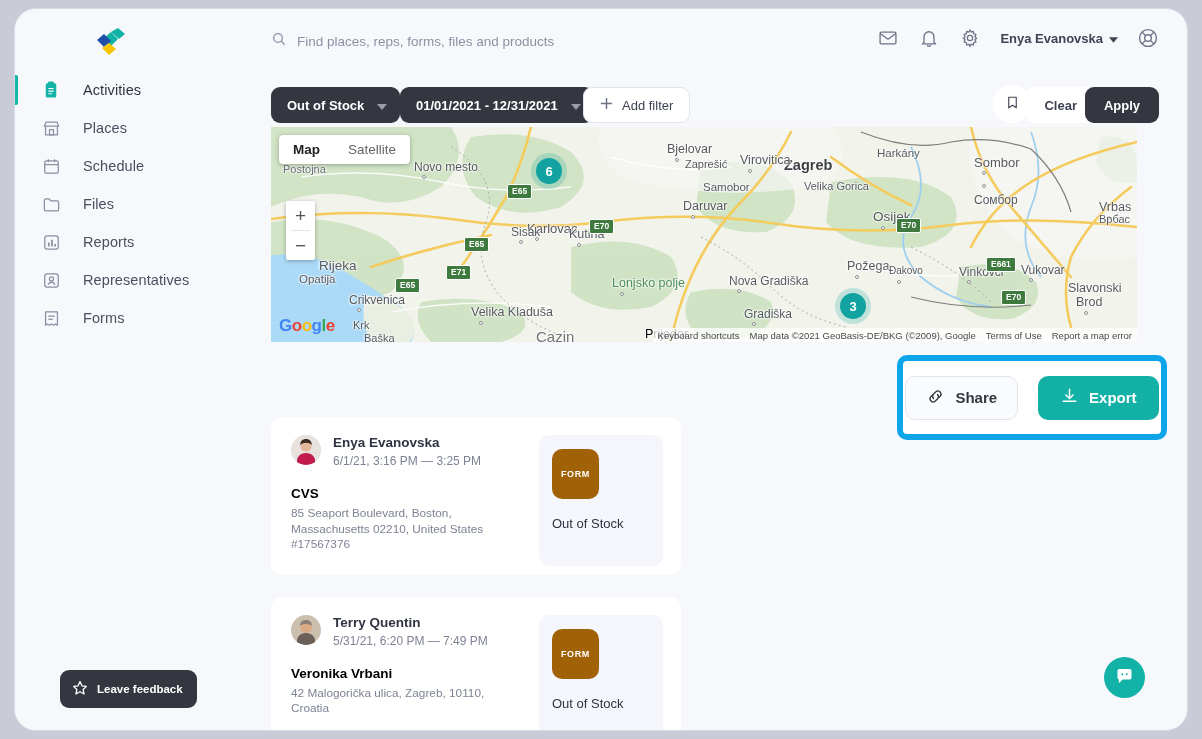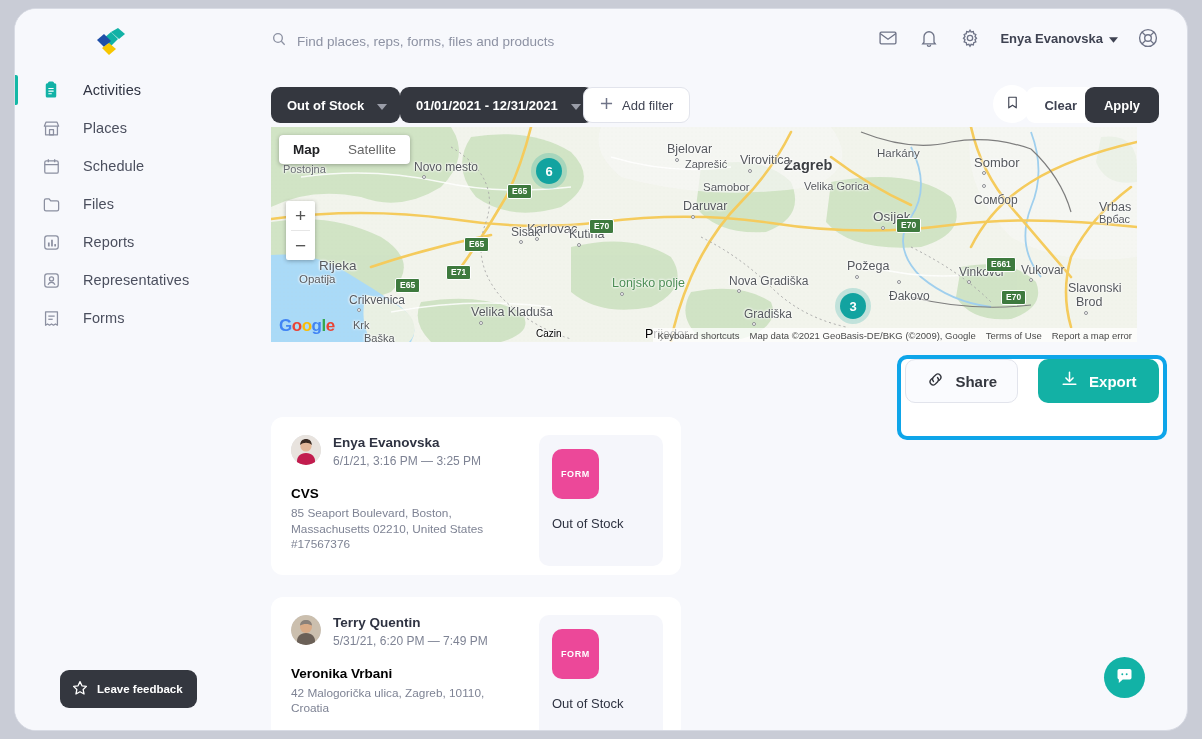--- a/index.html
+++ b/index.html
@@ -187,23 +187,23 @@
     position: absolute; left: 256px; top: 349px;
     width: 866px; height: 46px;
     background: #fff; border-radius: 10px;
     display: flex; align-items: center;
   }
   #share-text { margin-left: 10px; font-size: 13.5px; color: #535768; }
 
   #highlight-box {
     position: absolute; left: 882px; top: 346px;
     width: 270px; height: 85px;
-    border: 4px solid #0ea5e9; border-radius: 10px;
+    border: 6px solid #0ea5e9; border-radius: 10px;
     background: #fff;
-    display: flex; align-items: flex-start; justify-content: center; gap: 20px;
+    display: flex; align-items: center; justify-content: center; gap: 20px;
     z-index: 20;
   }
   #share-btn {
     display: flex; align-items: center; gap: 10px;
     height: 44px; padding: 0 20px;
     background: #fafbfe; border: 1px solid #e2e4ec; border-radius: 10px;
     font-size: 15px; font-weight: bold; color: #34373f; cursor: pointer;
     font-family: "Liberation Sans", sans-serif;
   }
   #export-btn {
@@ -238,21 +238,21 @@
   .act-place { font-size: 13.5px; font-weight: bold; color: #000000; margin-top: 18px; }
   .act-addr { font-size: 11.8px; color: #7e8394; margin-top: 5px; line-height: 15.5px; }
   .act-panel {
     position: absolute; left: 268px; top: 18px;
     width: 124px; height: 131px;
     background: #f5f6fb; border-radius: 10px;
     padding: 14px 13px;
   }
   .badge {
     display: inline-block;
-    background: #ec4899; color: #fff;
+    background: #a16207; color: #fff;
     font-size: 9px; font-weight: bold; letter-spacing: .6px;
     padding: 20px 9px; border-radius: 10px;
   }
   .panel-val { font-size: 13px; color: #2f3342; margin-top: 17px; }
 
   #chat-bubble {
     position: absolute; right: 42px; bottom: 32px;
     width: 41px; height: 41px; border-radius: 50%;
     background: #12b2a6;
     display: flex; align-items: center; justify-content: center;
@@ -557,21 +557,21 @@
         <div style="position: absolute; white-space: nowrap; left: 602px; top: 82px; font-size: 13.5px; color: rgb(86, 89, 94); font-weight: normal; text-shadow: rgb(255, 255, 255) 0px 0px 3px, rgb(255, 255, 255) 0px 0px 3px, rgb(255, 255, 255) 0px 0px 2px; pointer-events: none;">Osijek</div>
         <div style="position: absolute; left: 610px; top: 98.5px; width: 4px; height: 4px; border-radius: 50%; border: 1px solid rgb(141, 143, 147); background: rgb(255, 255, 255);"></div>
         <div style="position: absolute; white-space: nowrap; left: 828px; top: 73px; font-size: 12.5px; color: rgb(86, 89, 94); font-weight: normal; text-shadow: rgb(255, 255, 255) 0px 0px 3px, rgb(255, 255, 255) 0px 0px 3px, rgb(255, 255, 255) 0px 0px 2px; pointer-events: none;">Vrbas</div>
         <div style="position: absolute; left: 836px; top: 88.5px; width: 4px; height: 4px; border-radius: 50%; border: 1px solid rgb(141, 143, 147); background: rgb(255, 255, 255);"></div>
         <div style="position: absolute; white-space: nowrap; left: 828px; top: 86px; font-size: 11px; color: rgb(86, 89, 94); font-weight: normal; text-shadow: rgb(255, 255, 255) 0px 0px 3px, rgb(255, 255, 255) 0px 0px 3px, rgb(255, 255, 255) 0px 0px 2px; pointer-events: none;">Врбас</div>
         <div style="position: absolute; white-space: nowrap; left: 48px; top: 131px; font-size: 13.5px; color: rgb(86, 89, 94); font-weight: normal; text-shadow: rgb(255, 255, 255) 0px 0px 3px, rgb(255, 255, 255) 0px 0px 3px, rgb(255, 255, 255) 0px 0px 2px; pointer-events: none;">Rijeka</div>
         <div style="position: absolute; left: 56px; top: 147.5px; width: 4px; height: 4px; border-radius: 50%; border: 1px solid rgb(141, 143, 147); background: rgb(255, 255, 255);"></div>
         <div style="position: absolute; white-space: nowrap; left: 28px; top: 146px; font-size: 11.5px; color: rgb(86, 89, 94); font-weight: normal; text-shadow: rgb(255, 255, 255) 0px 0px 3px, rgb(255, 255, 255) 0px 0px 3px, rgb(255, 255, 255) 0px 0px 2px; pointer-events: none;">Opatija</div>
         <div style="position: absolute; white-space: nowrap; left: 576px; top: 132px; font-size: 12.5px; color: rgb(86, 89, 94); font-weight: normal; text-shadow: rgb(255, 255, 255) 0px 0px 3px, rgb(255, 255, 255) 0px 0px 3px, rgb(255, 255, 255) 0px 0px 2px; pointer-events: none;">Požega</div>
         <div style="position: absolute; left: 584px; top: 147.5px; width: 4px; height: 4px; border-radius: 50%; border: 1px solid rgb(141, 143, 147); background: rgb(255, 255, 255);"></div>
-        <div style="position: absolute; white-space: nowrap; left: 618px; top: 138px; font-size: 12px; color: rgb(86, 89, 94); font-weight: normal; text-shadow: rgb(255, 255, 255) 0px 0px 3px, rgb(255, 255, 255) 0px 0px 3px, rgb(255, 255, 255) 0px 0px 2px; pointer-events: none; margin-top: 24px;">Đakovo</div>
+        <div style="position: absolute; white-space: nowrap; left: 618px; top: 138px; font-size: 10px; color: rgb(86, 89, 94); font-weight: normal; text-shadow: rgb(255, 255, 255) 0px 0px 3px, rgb(255, 255, 255) 0px 0px 3px, rgb(255, 255, 255) 0px 0px 2px; pointer-events: none;">Đakovo</div>
         <div style="position: absolute; left: 626px; top: 153px; width: 4px; height: 4px; border-radius: 50%; border: 1px solid rgb(141, 143, 147); background: rgb(255, 255, 255);"></div>
         <div style="position: absolute; white-space: nowrap; left: 688px; top: 138px; font-size: 12px; color: rgb(86, 89, 94); font-weight: normal; text-shadow: rgb(255, 255, 255) 0px 0px 3px, rgb(255, 255, 255) 0px 0px 3px, rgb(255, 255, 255) 0px 0px 2px; pointer-events: none;">Vinkovci</div>
         <div style="position: absolute; left: 696px; top: 153px; width: 4px; height: 4px; border-radius: 50%; border: 1px solid rgb(141, 143, 147); background: rgb(255, 255, 255);"></div>
         <div style="position: absolute; white-space: nowrap; left: 750px; top: 136px; font-size: 12px; color: rgb(86, 89, 94); font-weight: normal; text-shadow: rgb(255, 255, 255) 0px 0px 3px, rgb(255, 255, 255) 0px 0px 3px, rgb(255, 255, 255) 0px 0px 2px; pointer-events: none;">Vukovar</div>
         <div style="position: absolute; left: 758px; top: 151px; width: 4px; height: 4px; border-radius: 50%; border: 1px solid rgb(141, 143, 147); background: rgb(255, 255, 255);"></div>
         <div style="position: absolute; white-space: nowrap; left: 458px; top: 147px; font-size: 12px; color: rgb(86, 89, 94); font-weight: normal; text-shadow: rgb(255, 255, 255) 0px 0px 3px, rgb(255, 255, 255) 0px 0px 3px, rgb(255, 255, 255) 0px 0px 2px; pointer-events: none;">Nova Gradiška</div>
         <div style="position: absolute; left: 466px; top: 162px; width: 4px; height: 4px; border-radius: 50%; border: 1px solid rgb(141, 143, 147); background: rgb(255, 255, 255);"></div>
         <div style="position: absolute; white-space: nowrap; left: 341px; top: 149px; font-size: 12.5px; color: rgb(76, 141, 85); font-weight: normal; text-shadow: rgb(255, 255, 255) 0px 0px 3px, rgb(255, 255, 255) 0px 0px 3px, rgb(255, 255, 255) 0px 0px 2px; pointer-events: none;">Lonjsko polje</div>
         <div style="position: absolute; left: 349px; top: 164.5px; width: 4px; height: 4px; border-radius: 50%; border: 1px solid rgb(141, 143, 147); background: rgb(255, 255, 255);"></div>
         <div style="position: absolute; white-space: nowrap; left: 797px; top: 154px; font-size: 12.5px; color: rgb(86, 89, 94); font-weight: normal; text-shadow: rgb(255, 255, 255) 0px 0px 3px, rgb(255, 255, 255) 0px 0px 3px, rgb(255, 255, 255) 0px 0px 2px; pointer-events: none;">Slavonski</div>
@@ -579,21 +579,21 @@
         <div style="position: absolute; white-space: nowrap; left: 805px; top: 168px; font-size: 12.5px; color: rgb(86, 89, 94); font-weight: normal; text-shadow: rgb(255, 255, 255) 0px 0px 3px, rgb(255, 255, 255) 0px 0px 3px, rgb(255, 255, 255) 0px 0px 2px; pointer-events: none;">Brod</div>
         <div style="position: absolute; left: 813px; top: 183.5px; width: 4px; height: 4px; border-radius: 50%; border: 1px solid rgb(141, 143, 147); background: rgb(255, 255, 255);"></div>
         <div style="position: absolute; white-space: nowrap; left: 78px; top: 166px; font-size: 12px; color: rgb(86, 89, 94); font-weight: normal; text-shadow: rgb(255, 255, 255) 0px 0px 3px, rgb(255, 255, 255) 0px 0px 3px, rgb(255, 255, 255) 0px 0px 2px; pointer-events: none;">Crikvenica</div>
         <div style="position: absolute; left: 86px; top: 181px; width: 4px; height: 4px; border-radius: 50%; border: 1px solid rgb(141, 143, 147); background: rgb(255, 255, 255);"></div>
         <div style="position: absolute; white-space: nowrap; left: 200px; top: 178px; font-size: 12.5px; color: rgb(86, 89, 94); font-weight: normal; text-shadow: rgb(255, 255, 255) 0px 0px 3px, rgb(255, 255, 255) 0px 0px 3px, rgb(255, 255, 255) 0px 0px 2px; pointer-events: none;">Velika Kladuša</div>
         <div style="position: absolute; left: 208px; top: 193.5px; width: 4px; height: 4px; border-radius: 50%; border: 1px solid rgb(141, 143, 147); background: rgb(255, 255, 255);"></div>
         <div style="position: absolute; white-space: nowrap; left: 473px; top: 180px; font-size: 12px; color: rgb(86, 89, 94); font-weight: normal; text-shadow: rgb(255, 255, 255) 0px 0px 3px, rgb(255, 255, 255) 0px 0px 3px, rgb(255, 255, 255) 0px 0px 2px; pointer-events: none;">Gradiška</div>
         <div style="position: absolute; left: 481px; top: 195px; width: 4px; height: 4px; border-radius: 50%; border: 1px solid rgb(141, 143, 147); background: rgb(255, 255, 255);"></div>
         <div style="position: absolute; white-space: nowrap; left: 82px; top: 192px; font-size: 11px; color: rgb(86, 89, 94); font-weight: normal; text-shadow: rgb(255, 255, 255) 0px 0px 3px, rgb(255, 255, 255) 0px 0px 3px, rgb(255, 255, 255) 0px 0px 2px; pointer-events: none;">Krk</div>
         <div style="position: absolute; white-space: nowrap; left: 93px; top: 205px; font-size: 11px; color: rgb(86, 89, 94); font-weight: normal; text-shadow: rgb(255, 255, 255) 0px 0px 3px, rgb(255, 255, 255) 0px 0px 3px, rgb(255, 255, 255) 0px 0px 2px; pointer-events: none;">Baška</div>
-        <div style="position: absolute; white-space: nowrap; left: 265px; top: 201px; font-size: 10px; color: #000000; font-weight: normal; text-shadow: rgb(255, 255, 255) 0px 0px 3px, rgb(255, 255, 255) 0px 0px 3px, rgb(255, 255, 255) 0px 0px 2px; pointer-events: none;">Cazin</div>
+        <div style="position: absolute; white-space: nowrap; left: 265px; top: 201px; font-size: 15px; color: #737373; font-weight: normal; text-shadow: rgb(255, 255, 255) 0px 0px 3px, rgb(255, 255, 255) 0px 0px 3px, rgb(255, 255, 255) 0px 0px 2px; pointer-events: none;">Cazin</div>
         <div style="position: absolute; white-space: nowrap; left: 374px; top: 200px; font-size: 12.5px; color: #000000; font-weight: normal; text-shadow: rgb(255, 255, 255) 0px 0px 3px, rgb(255, 255, 255) 0px 0px 3px, rgb(255, 255, 255) 0px 0px 2px; pointer-events: none;">Prijedor</div>
       </div>
     <div id="map-shields">
         <div style="position: absolute; left: 236px; top: 57px; background: rgb(62, 122, 62); color: rgb(255, 255, 255); font-size: 8.5px; font-weight: bold; padding: 1px 4px; border-radius: 2px; border: 1px solid rgb(255, 255, 255); line-height: 11px;">E65</div>
         <div style="position: absolute; left: 193px; top: 110px; background: rgb(62, 122, 62); color: rgb(255, 255, 255); font-size: 8.5px; font-weight: bold; padding: 1px 4px; border-radius: 2px; border: 1px solid rgb(255, 255, 255); line-height: 11px;">E65</div>
         <div style="position: absolute; left: 318px; top: 92px; background: rgb(62, 122, 62); color: rgb(255, 255, 255); font-size: 8.5px; font-weight: bold; padding: 1px 4px; border-radius: 2px; border: 1px solid rgb(255, 255, 255); line-height: 11px;">E70</div>
         <div style="position: absolute; left: 124px; top: 151px; background: rgb(62, 122, 62); color: rgb(255, 255, 255); font-size: 8.5px; font-weight: bold; padding: 1px 4px; border-radius: 2px; border: 1px solid rgb(255, 255, 255); line-height: 11px;">E65</div>
         <div style="position: absolute; left: 175px; top: 138px; background: rgb(62, 122, 62); color: rgb(255, 255, 255); font-size: 8.5px; font-weight: bold; padding: 1px 4px; border-radius: 2px; border: 1px solid rgb(255, 255, 255); line-height: 11px;">E71</div>
         <div style="position: absolute; left: 625px; top: 91px; background: rgb(62, 122, 62); color: rgb(255, 255, 255); font-size: 8.5px; font-weight: bold; padding: 1px 4px; border-radius: 2px; border: 1px solid rgb(255, 255, 255); line-height: 11px;">E70</div>
         <div style="position: absolute; left: 715px; top: 130px; background: rgb(62, 122, 62); color: rgb(255, 255, 255); font-size: 8.5px; font-weight: bold; padding: 1px 4px; border-radius: 2px; border: 1px solid rgb(255, 255, 255); line-height: 11px;">E661</div>

